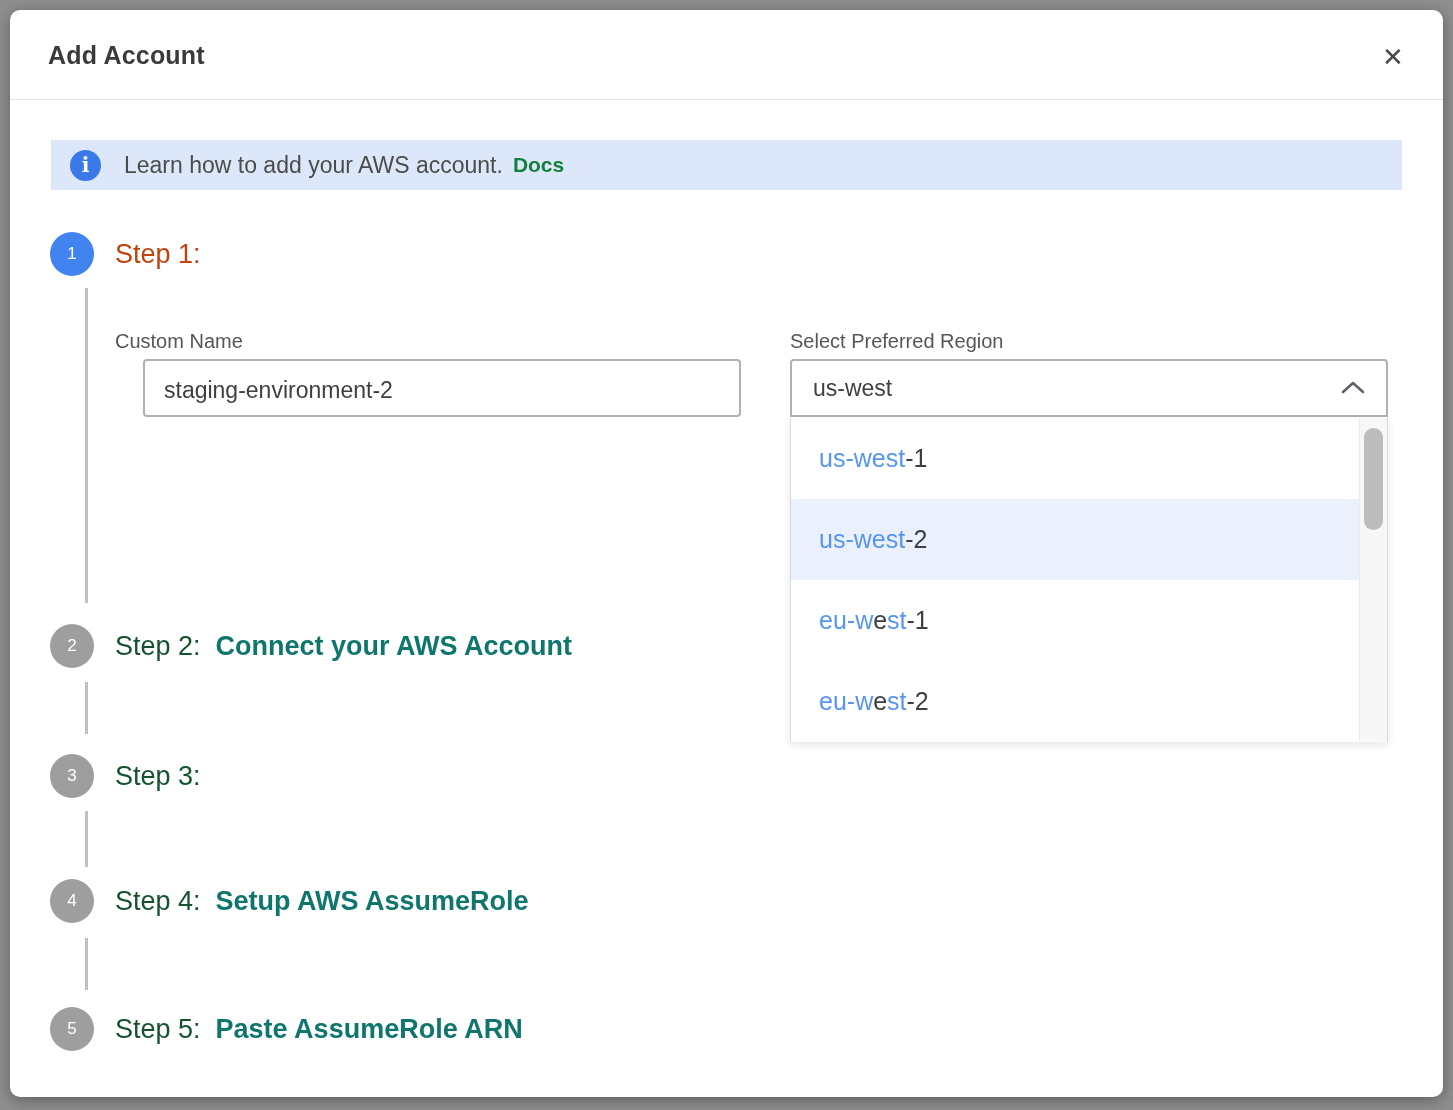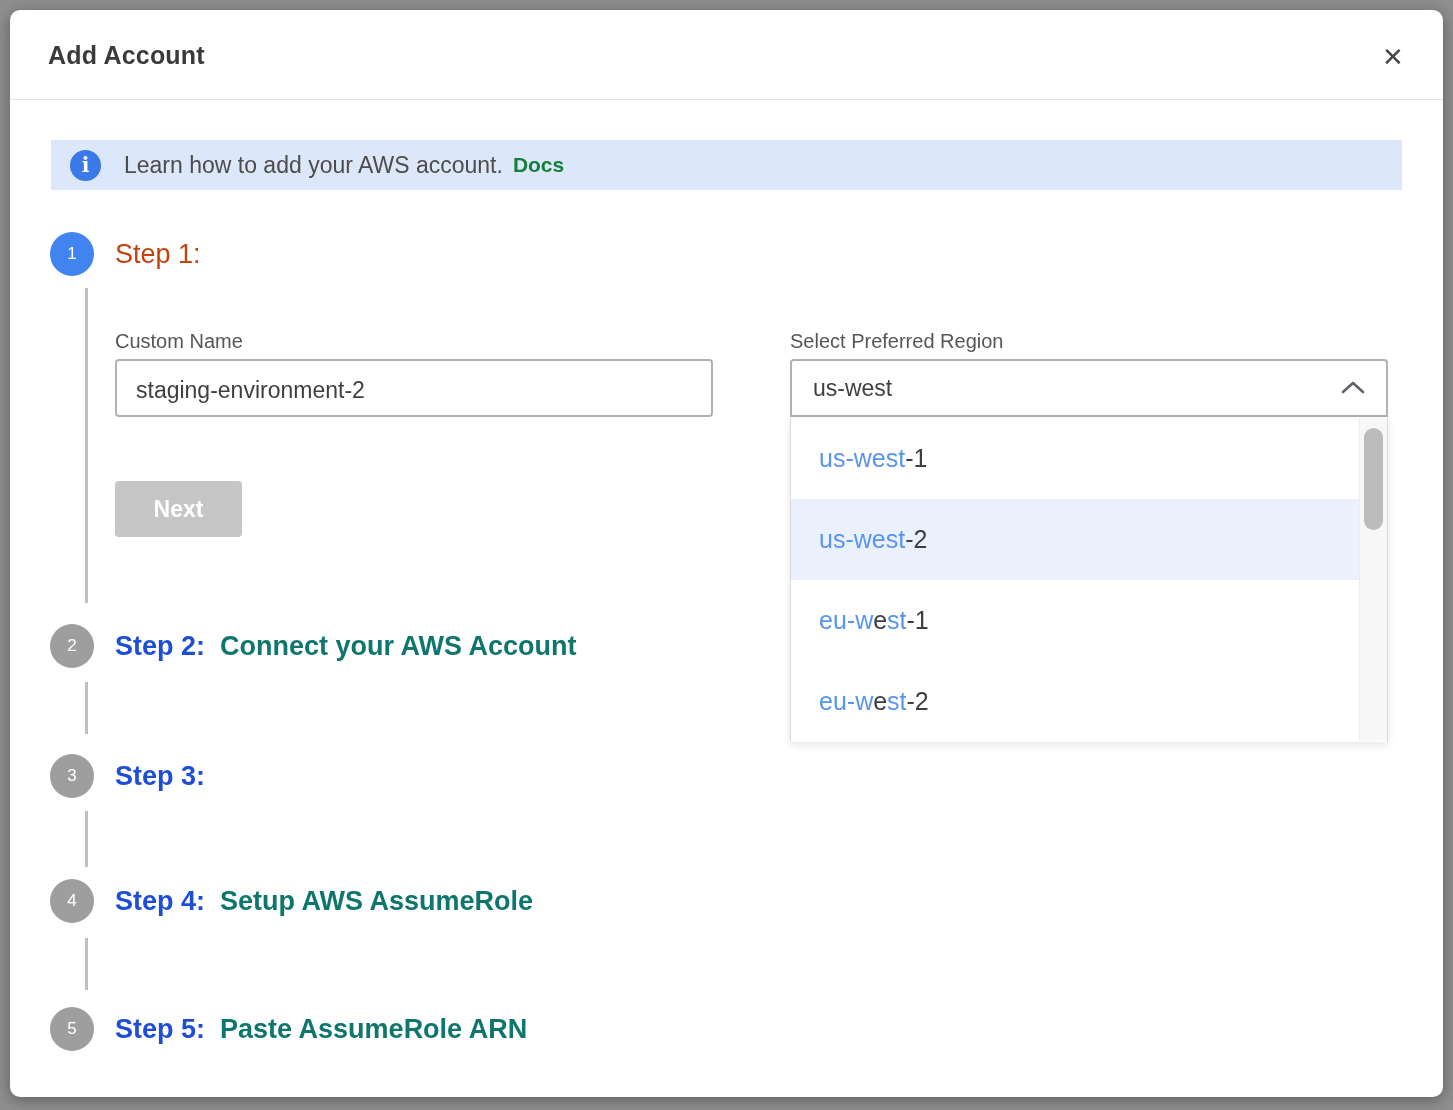--- a/index.html
+++ b/index.html
@@ -66,38 +66,38 @@
   }
   .step-circle.active { background: #4184ef; }
   .step-circle.inactive { background: #9e9e9e; }
   .step-heading {
     position: absolute; left: 105px; height: 44px;
     display: flex; align-items: center;
     font-size: 27px; white-space: nowrap;
   }
   .step-prefix { font-weight: 400; color: #c2410c; }
   .step-title  { font-weight: 700; color: #3d3d3d; margin-left: 15px; }
-  .step-heading.inactive .step-prefix { color: #1d4ed8; font-weight: bold; }
+  .step-heading.inactive .step-prefix { color: #14532d; }
   .step-heading.inactive .step-title  { color: #0f766e; }
   .connector {
     position: absolute; left: 75px; width: 3px;
     background: #bfbfbf;
   }
   
   .field-label {
     position: absolute; top: 320px;
     font-size: 20px; color: #565656;
   }
   .text-input {
     position: absolute; top: 349px; height: 58px;
     border: 2px solid #b1b1b1; border-radius: 4px;
     background: #ffffff;
     font-family: "Liberation Sans", sans-serif;
     font-size: 23px; color: #3f3f3f;
-    padding: 4px 0 0 19px; outline: none; width: 598px;
+    padding: 4px 0 0 19px; outline: none; width: 598px; margin-left: 28px;
   }
   .combo-wrap { position: absolute; left: 780px; top: 349px; width: 598px; height: 58px; }
   .combo-input {
     width: 100%; height: 100%;
     border: 2px solid #b1b1b1; border-radius: 4px 4px 0 0;
     font-family: "Liberation Sans", sans-serif;
     font-size: 23px; color: #3f3f3f;
     padding: 0 60px 0 21px; outline: none; background: #ffffff;
   }
   .chevron-up {
@@ -169,21 +169,20 @@
   <input class="text-input" style="left: 105px;" type="text" value="staging-environment-2">
 
   <label class="field-label" style="left:780px">Select Preferred Region</label>
   <div class="combo-wrap">
     <input class="combo-input" type="text" value="us-west" style="">
     <svg class="chevron-up" viewBox="0 0 26 24">
       <polyline points="3,16 13,7 23,16" fill="none" stroke="#5f6368" stroke-width="2.6" stroke-linecap="round" stroke-linejoin="round"></polyline>
     </svg>
   </div>
 
-  <button class="next-btn">Next</button>
 
   <div class="dropdown">
     <div class="dropdown-option">
         <span class="opt-hl">us-west</span>
         <span class="opt-rest">-1</span>
       </div>
     <div class="dropdown-option selected">
         <span class="opt-hl">us-west</span>
         <span class="opt-rest">-2</span>
       </div>

